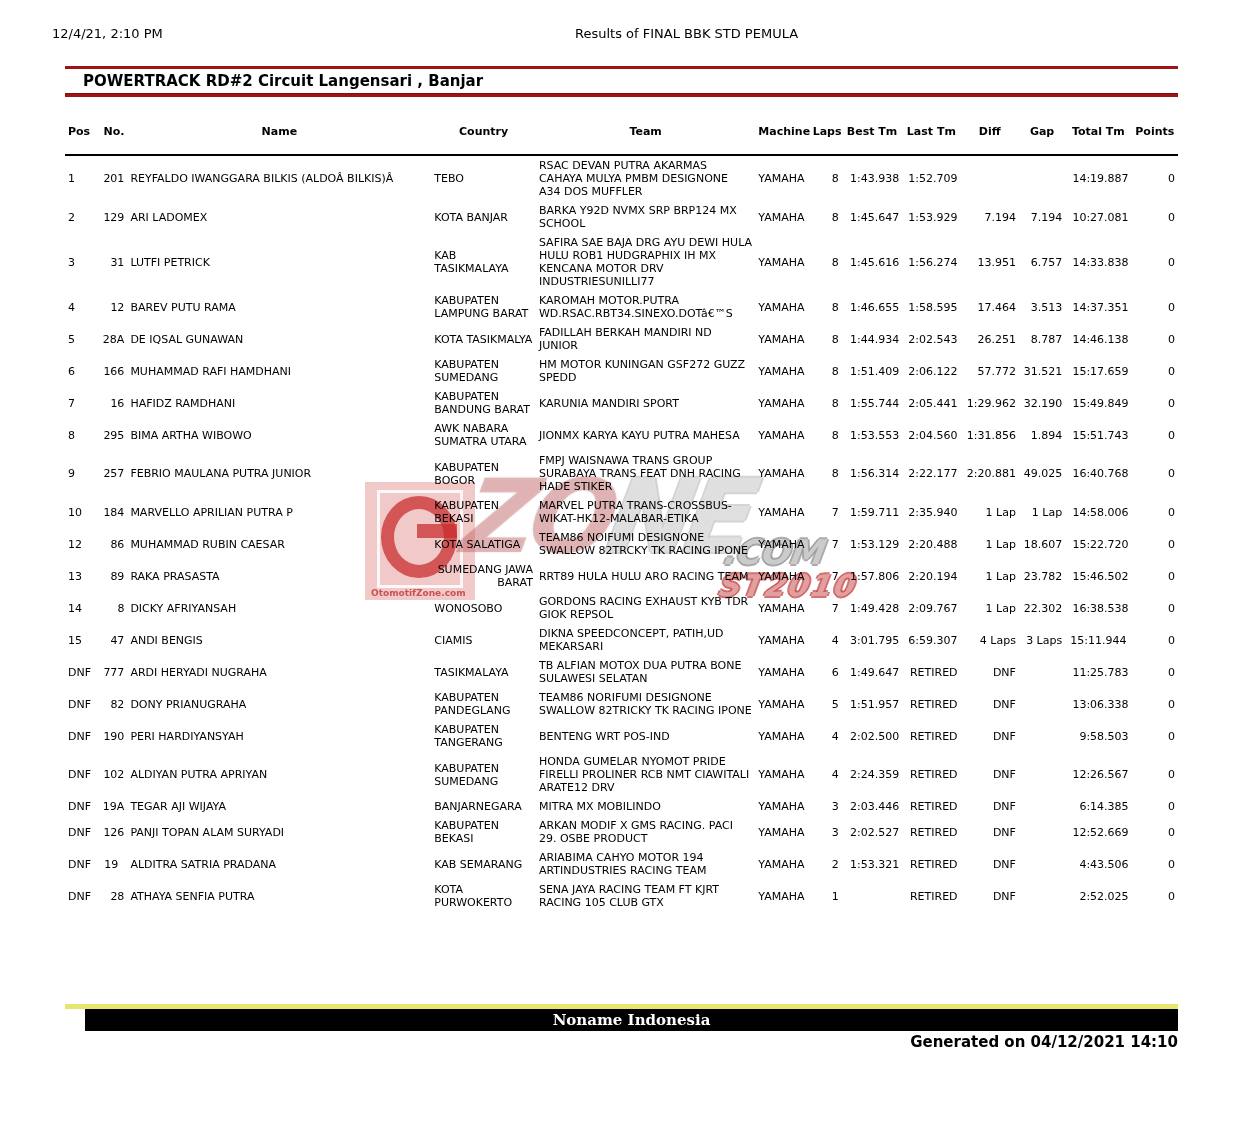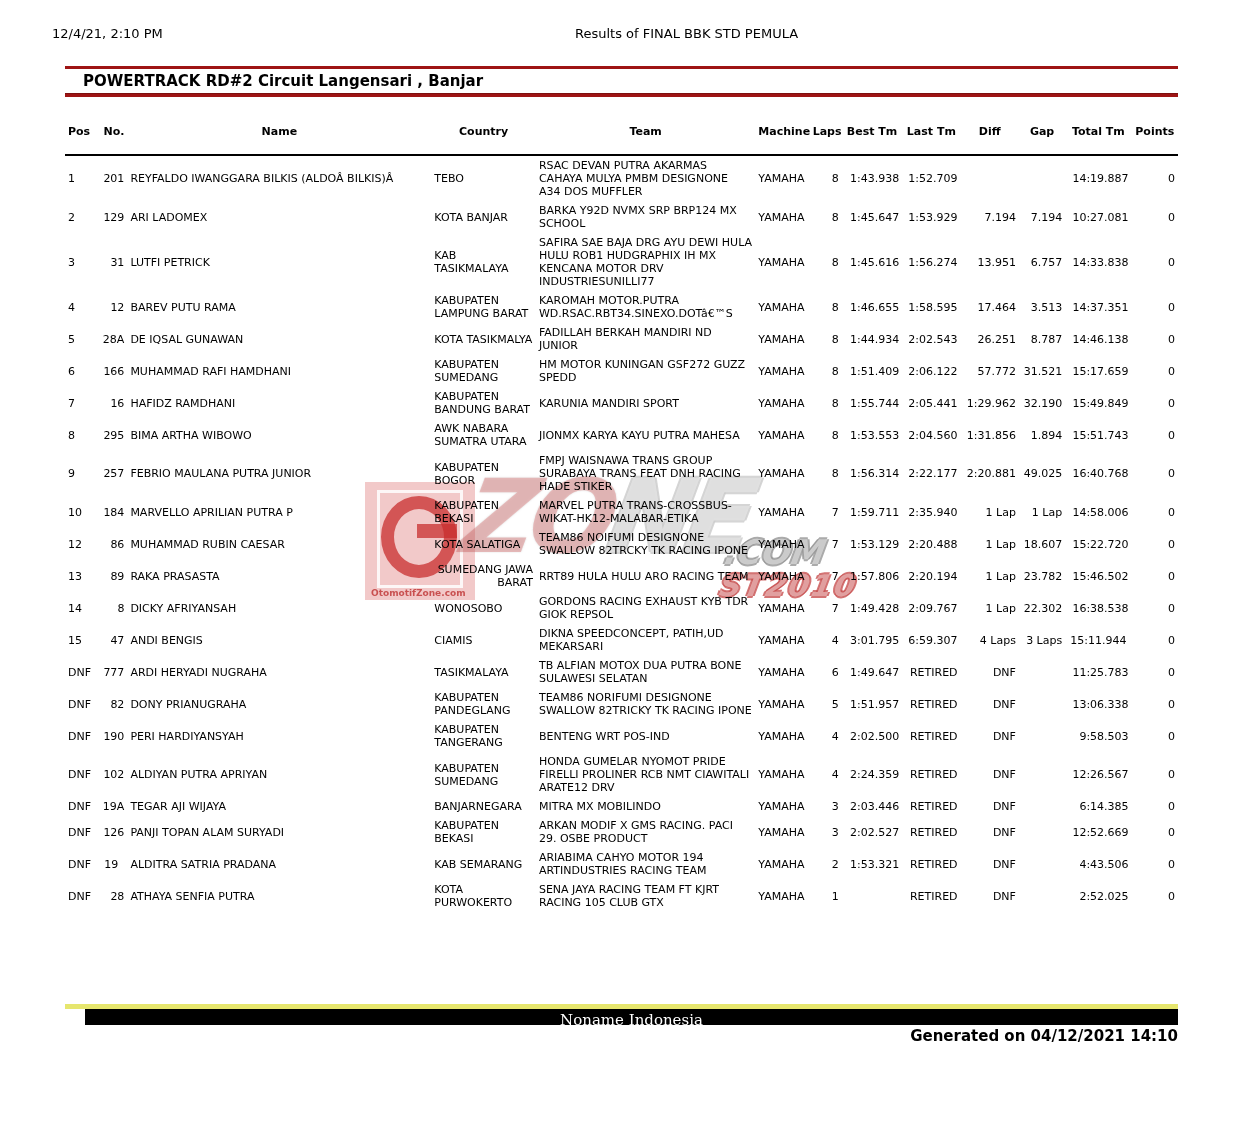--- a/index.html
+++ b/index.html
@@ -38,22 +38,22 @@
   .event-title{font-size:15px;font-weight:bold;padding:3px 0 2px 18px;}
   .event-subtitle{font-size:13px;font-weight:bold;margin:6px 0 0 25px;}
 
   table.results{width:1113px;border-collapse:collapse;table-layout:fixed;margin-top:26px;background:transparent;}
   table.results th{font-size:11px;font-weight:bold;padding:2px 3px 16px 3px;border-bottom:2px solid #000;white-space:nowrap;}
   table.results td{font-size:11px;line-height:13px;padding:3px 3px;vertical-align:middle;word-wrap:break-word;}
 
   
   .footer{position:absolute;left:65px;top:1004px;width:1113px;z-index:1;}
   .footer-yellow{height:5px;background:#e6e66e;}
-  .footer-black{height:16px;background:#000;color:#fff;text-align:center;
-      font-family:"DejaVu Serif","Liberation Serif",serif;font-weight:normal;font-size:15px;line-height:22px;margin-left:20px;}
+  .footer-black{height:22px;background:#000;color:#fff;text-align:center;
+      font-family:"DejaVu Serif","Liberation Serif",serif;font-weight:bold;font-size:15px;line-height:22px;margin-left:20px;}
   .generated{text-align:right;font-size:15px;font-weight:bold;margin-top:2px;}
 </style>
 </head>
 <body>
 
 <div class="page">
 
   <div class="print-datetime">12/4/21, 2:10 PM</div>
   <div class="print-title">Results of FINAL BBK STD PEMULA</div>
 

